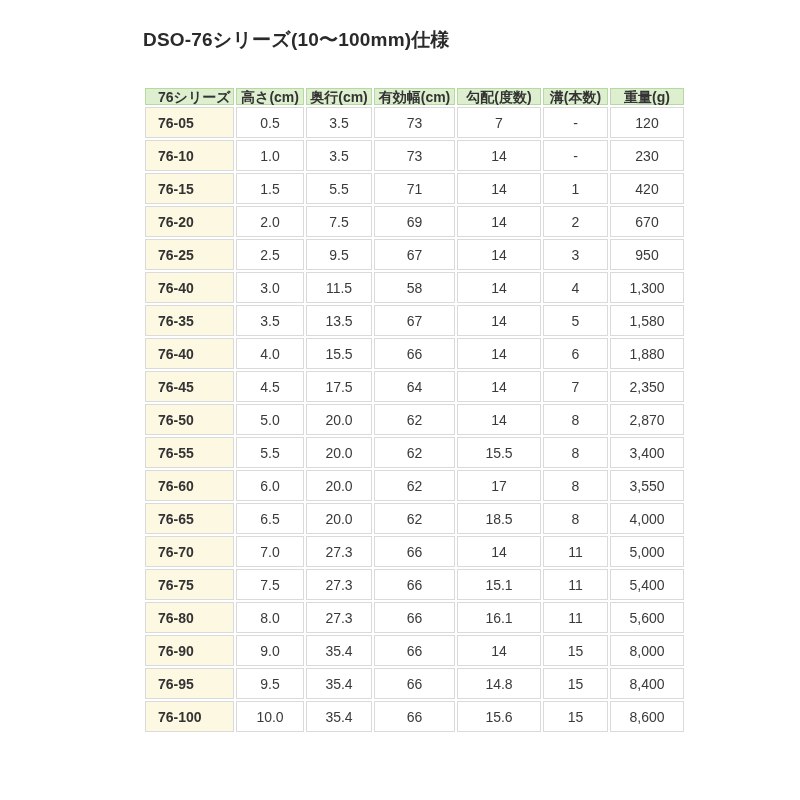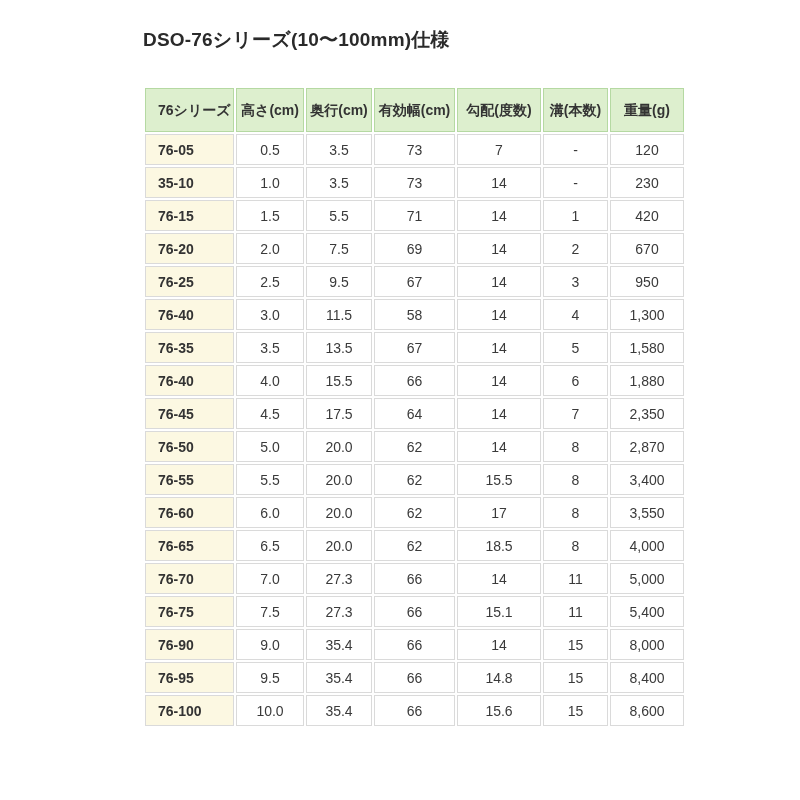--- a/index.html
+++ b/index.html
@@ -37,21 +37,21 @@
     table-layout: fixed;
     background: #ffffff;
   }
   .spec-table th, .spec-table td {
     box-sizing: border-box;
     vertical-align: middle;
     font-size: 14px;
     line-height: 1;
   }
   .spec-table thead th {
-    height: 44px;
+    height: 17px;
     background: var(--header-bg);
     border: 1px solid var(--header-border);
     font-weight: bold;
     color: #333;
     text-align: center;
     padding: 0 2px;
   }
   .spec-table thead th.first {
     text-align: left;
     padding-left: 12px;
@@ -105,21 +105,21 @@
     <th class="row-label">76-05</th>
     <td>0.5</td>
     <td>3.5</td>
     <td>73</td>
     <td>7</td>
     <td>-</td>
     <td>120</td>
   </tr>
 
   <tr>
-    <th class="row-label">35-10</th>
+    <th class="row-label">76-10</th>
     <td>1.0</td>
     <td>3.5</td>
     <td>73</td>
     <td>14</td>
     <td>-</td>
     <td>230</td>
   </tr>
 
   <tr>
     <th class="row-label">76-15</th>
@@ -244,20 +244,29 @@
   <tr>
     <th class="row-label">76-75</th>
     <td>7.5</td>
     <td>27.3</td>
     <td>66</td>
     <td>15.1</td>
     <td>11</td>
     <td>5,400</td>
   </tr>
 
+  <tr>
+    <th class="row-label">76-80</th>
+    <td>8.0</td>
+    <td>27.3</td>
+    <td>66</td>
+    <td>16.1</td>
+    <td>11</td>
+    <td>5,600</td>
+  </tr>
 
 
   <tr>
     <th class="row-label">76-90</th>
     <td>9.0</td>
     <td>35.4</td>
     <td>66</td>
     <td>14</td>
     <td>15</td>
     <td>8,000</td>

